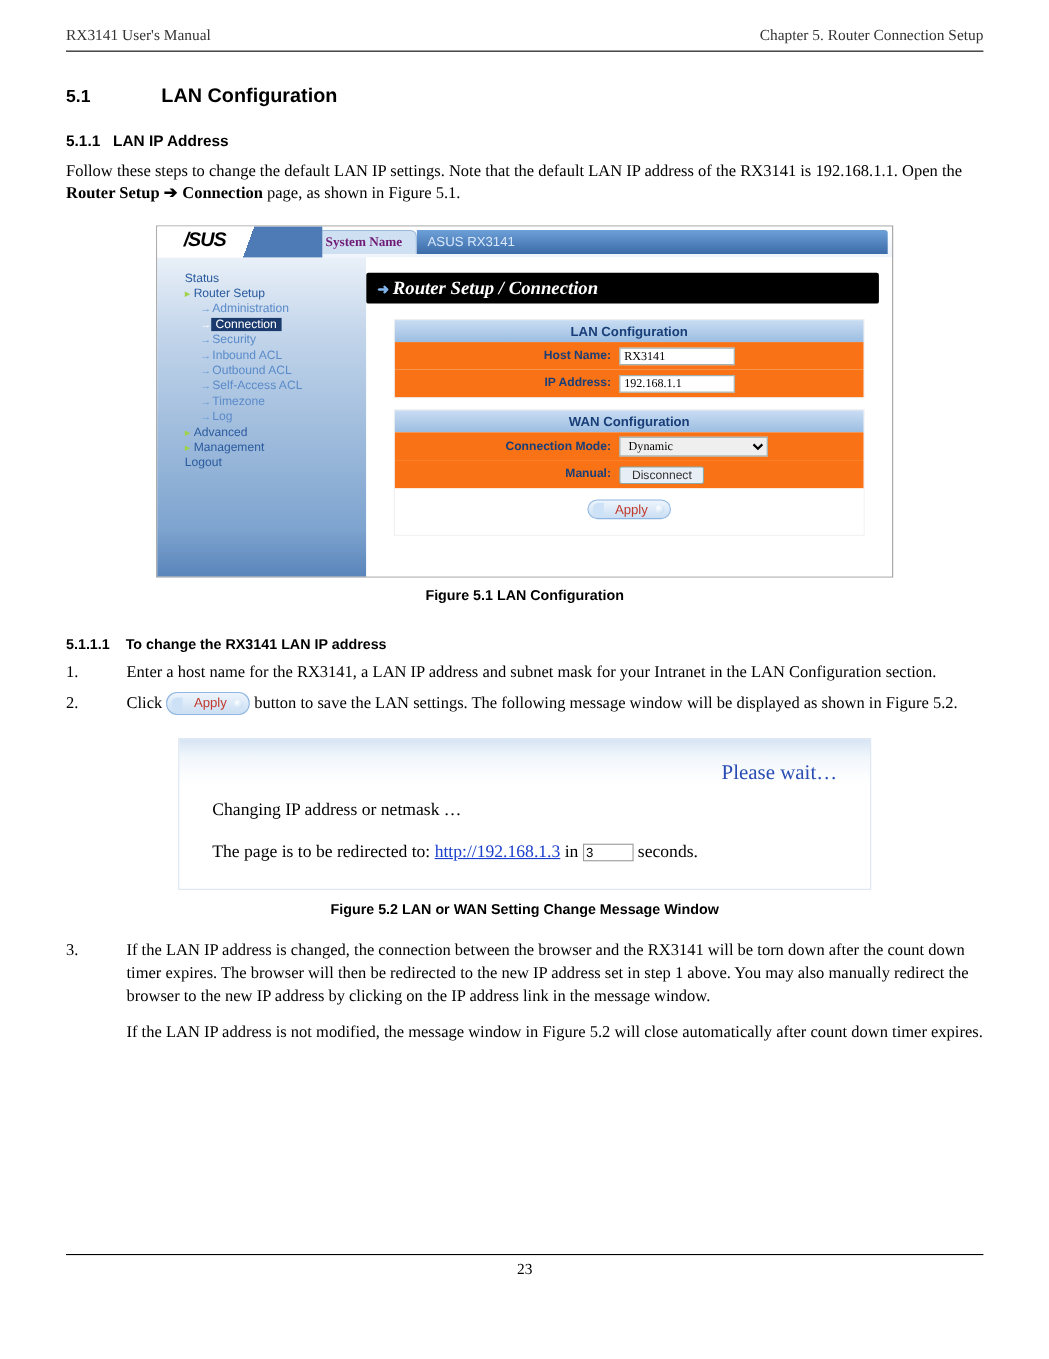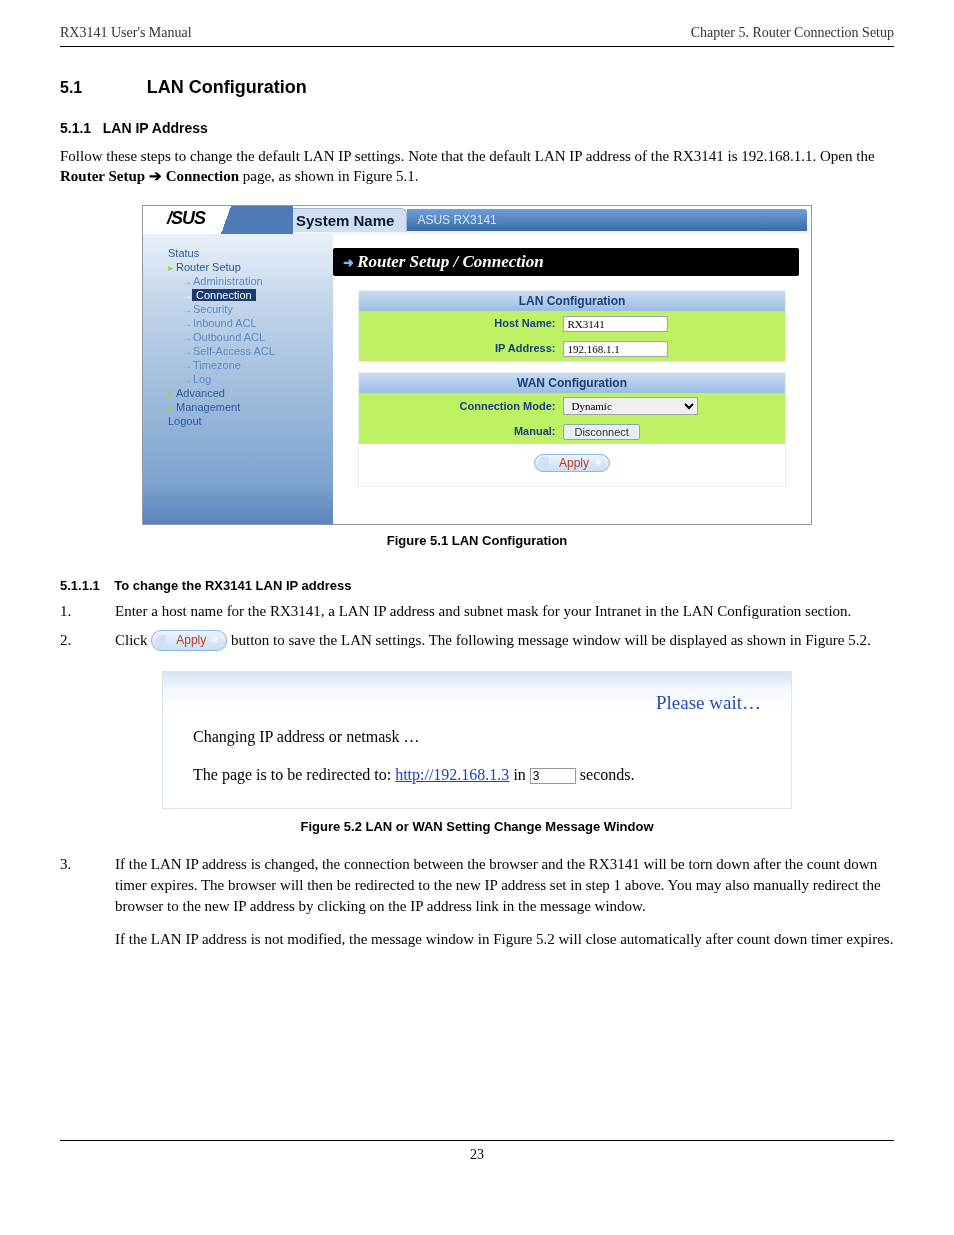--- a/index.html
+++ b/index.html
@@ -96,24 +96,24 @@
     font-size: 18px;
     letter-spacing: -1px;
     color: #000;
   }
   .sysname-tab {
     background: #cfe0f3;
     border: 1px solid #9bb8d8;
     border-bottom: none;
     border-radius: 6px 6px 0 0;
     padding: 3px 12px;
-    font-family: Liberation Sans, sans-serif;
-    font-weight: bold;
-    font-size: 15px;
-    color: #0f172a;
+    font-family: Liberation Serif, serif;
+    font-weight: bold;
+    font-size: 12px;
+    color: #701a75;
     margin-left: -10px;
   }
   .sysname-bar {
     flex: 1;
     height: 22px;
     background: linear-gradient(#6ea0d8,#3b6ba8);
     border-radius: 0 3px 0 0;
     margin-right: 4px;
     display: flex;
     align-items: center;
@@ -196,21 +196,21 @@
     text-align: center;
     font-family: Arial, sans-serif;
     font-weight: bold;
     font-size: 12px;
     color: #193e78;
     padding: 3px;
   }
   .cfg-row {
     display: flex;
     padding: 4px 0;
-    background: #bef264;
+    background: #f97316;
     align-items: center;
   }
   .cfg-label {
     width: 48%;
     text-align: right;
     font-family: Arial, sans-serif;
     font-weight: bold;
     font-size: 11px;
     color: #193e78;
     padding-right: 8px;

